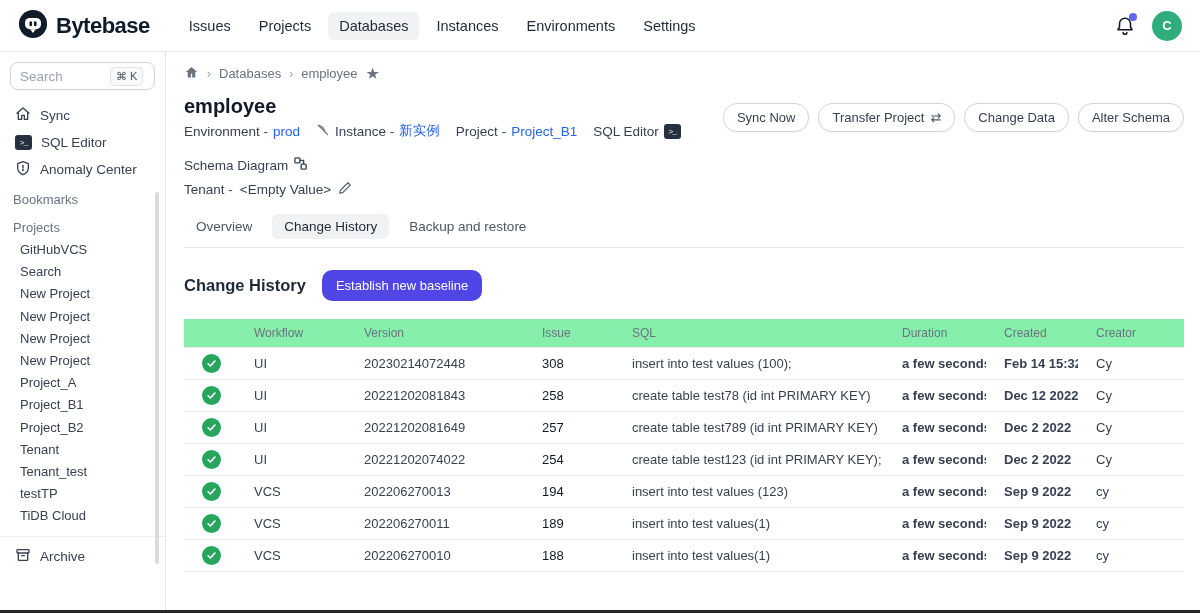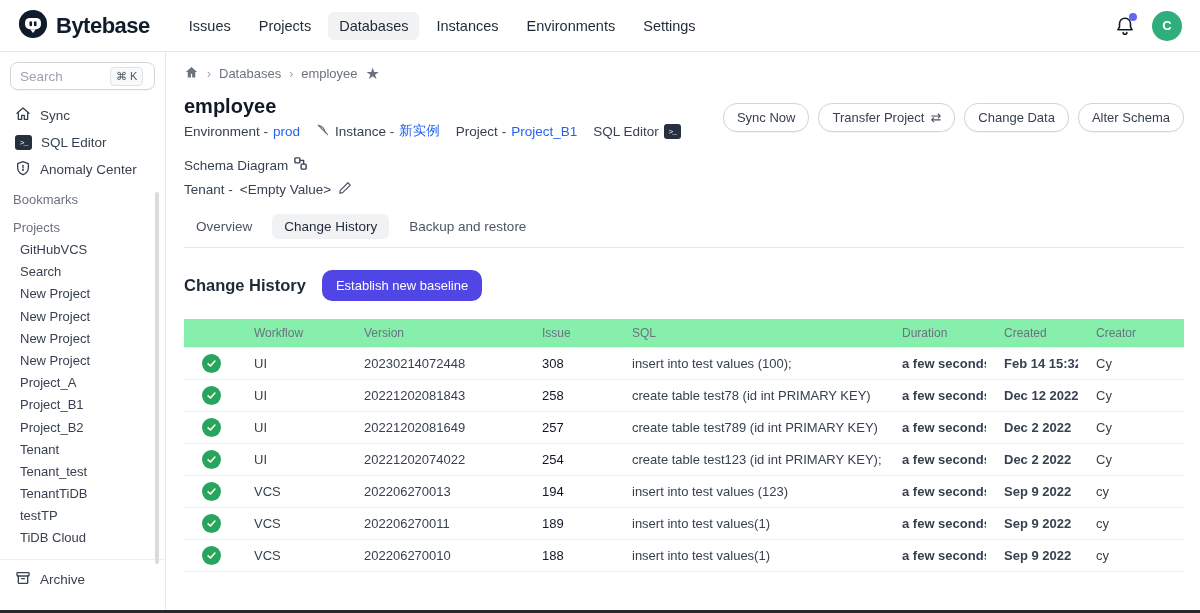--- a/index.html
+++ b/index.html
@@ -196,21 +196,20 @@
 
         <div class="proj-item">Project_B1</div>
 
         <div class="proj-item">Project_B2</div>
 
         <div class="proj-item">Tenant</div>
 
 
         <div class="proj-item">Tenant_test</div>
 
-        <div class="proj-item">TenantTiDB</div>
 
         <div class="proj-item">testTP</div>
 
         <div class="proj-item">TiDB Cloud</div>
       </div>
 
     <div class="side-divider"></div>
     <div class="side-item archive-row">
       <span>
         <svg width="16" height="16" viewBox="0 0 24 24" fill="none" stroke="#374151" stroke-width="2" stroke-linecap="round" stroke-linejoin="round">

